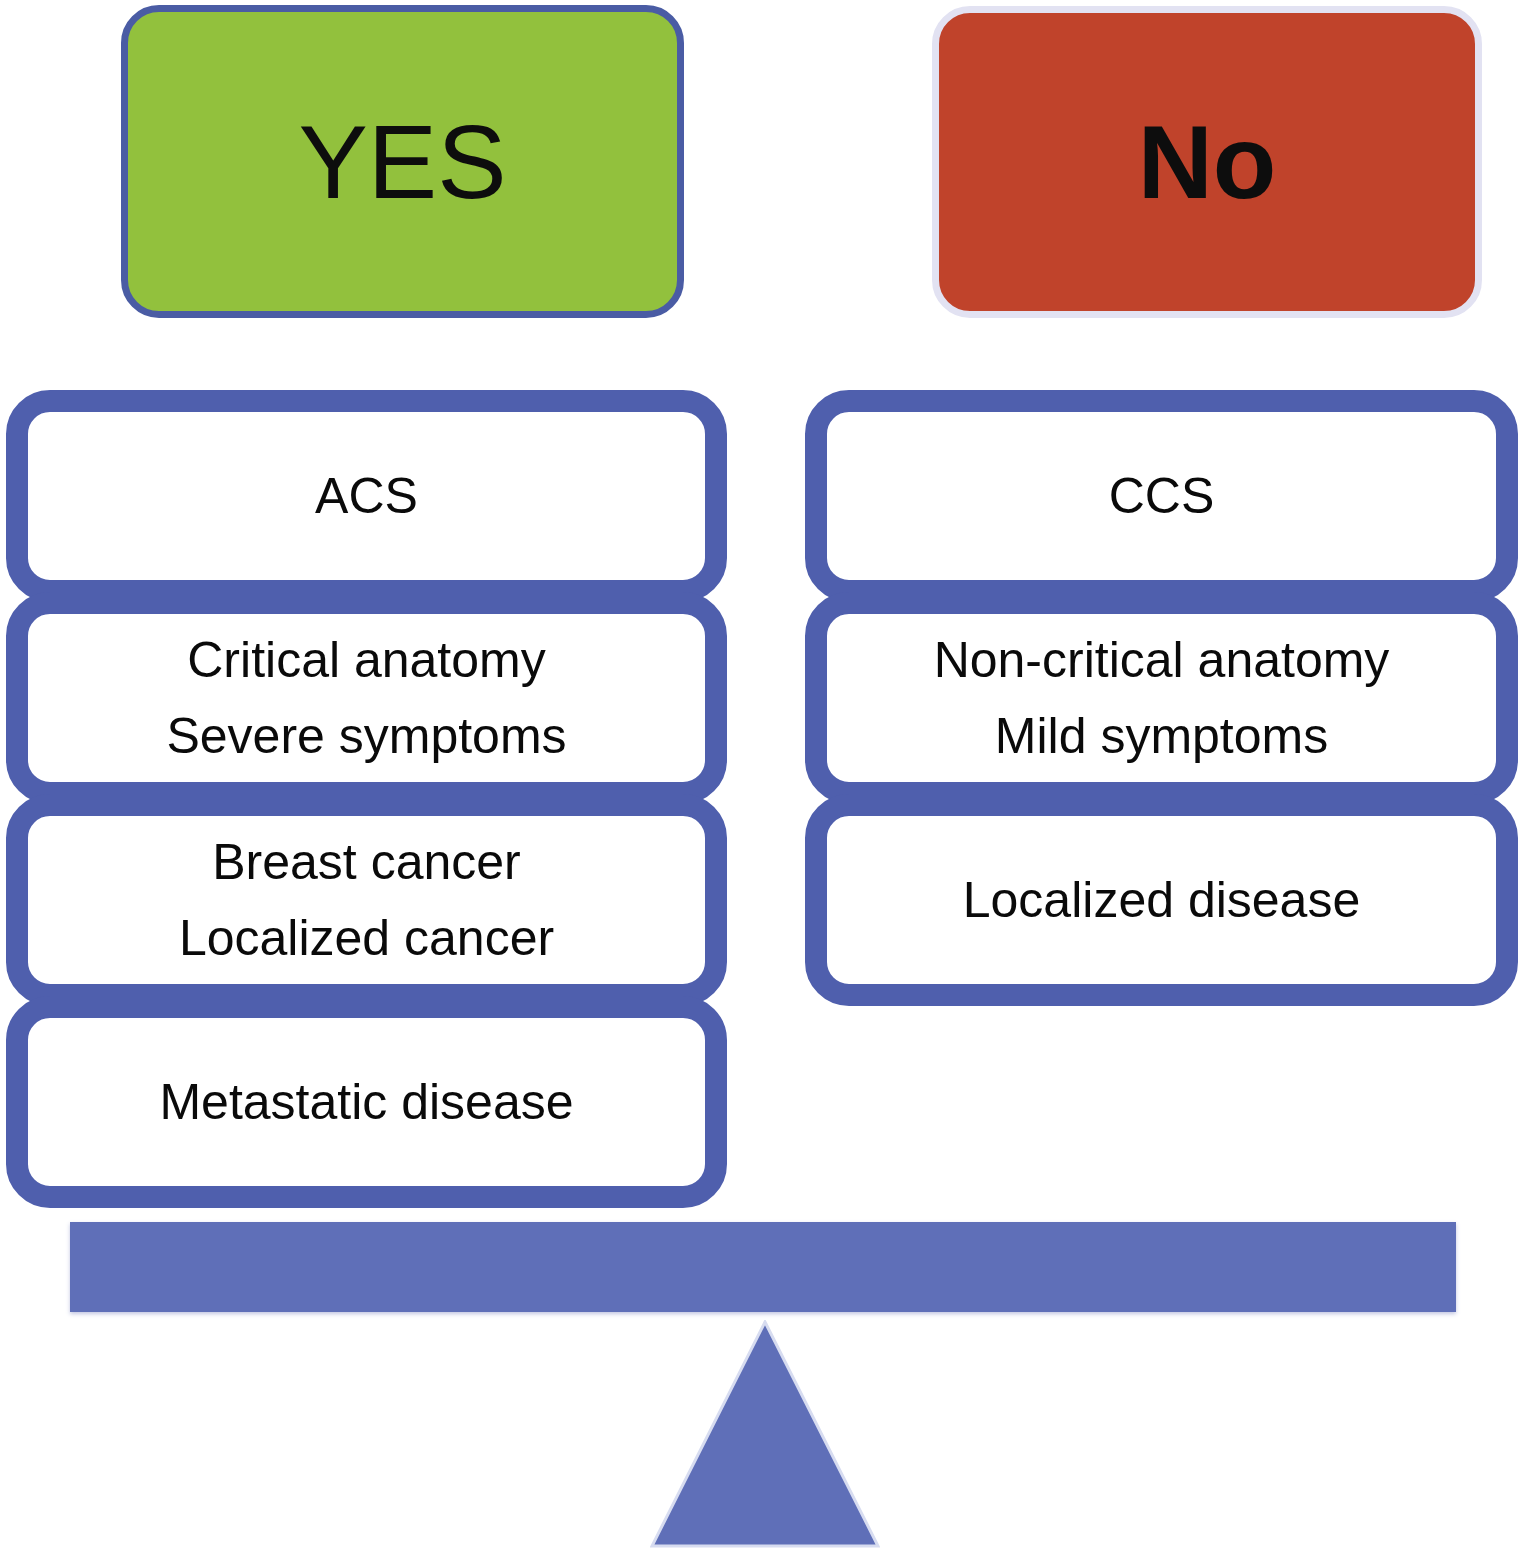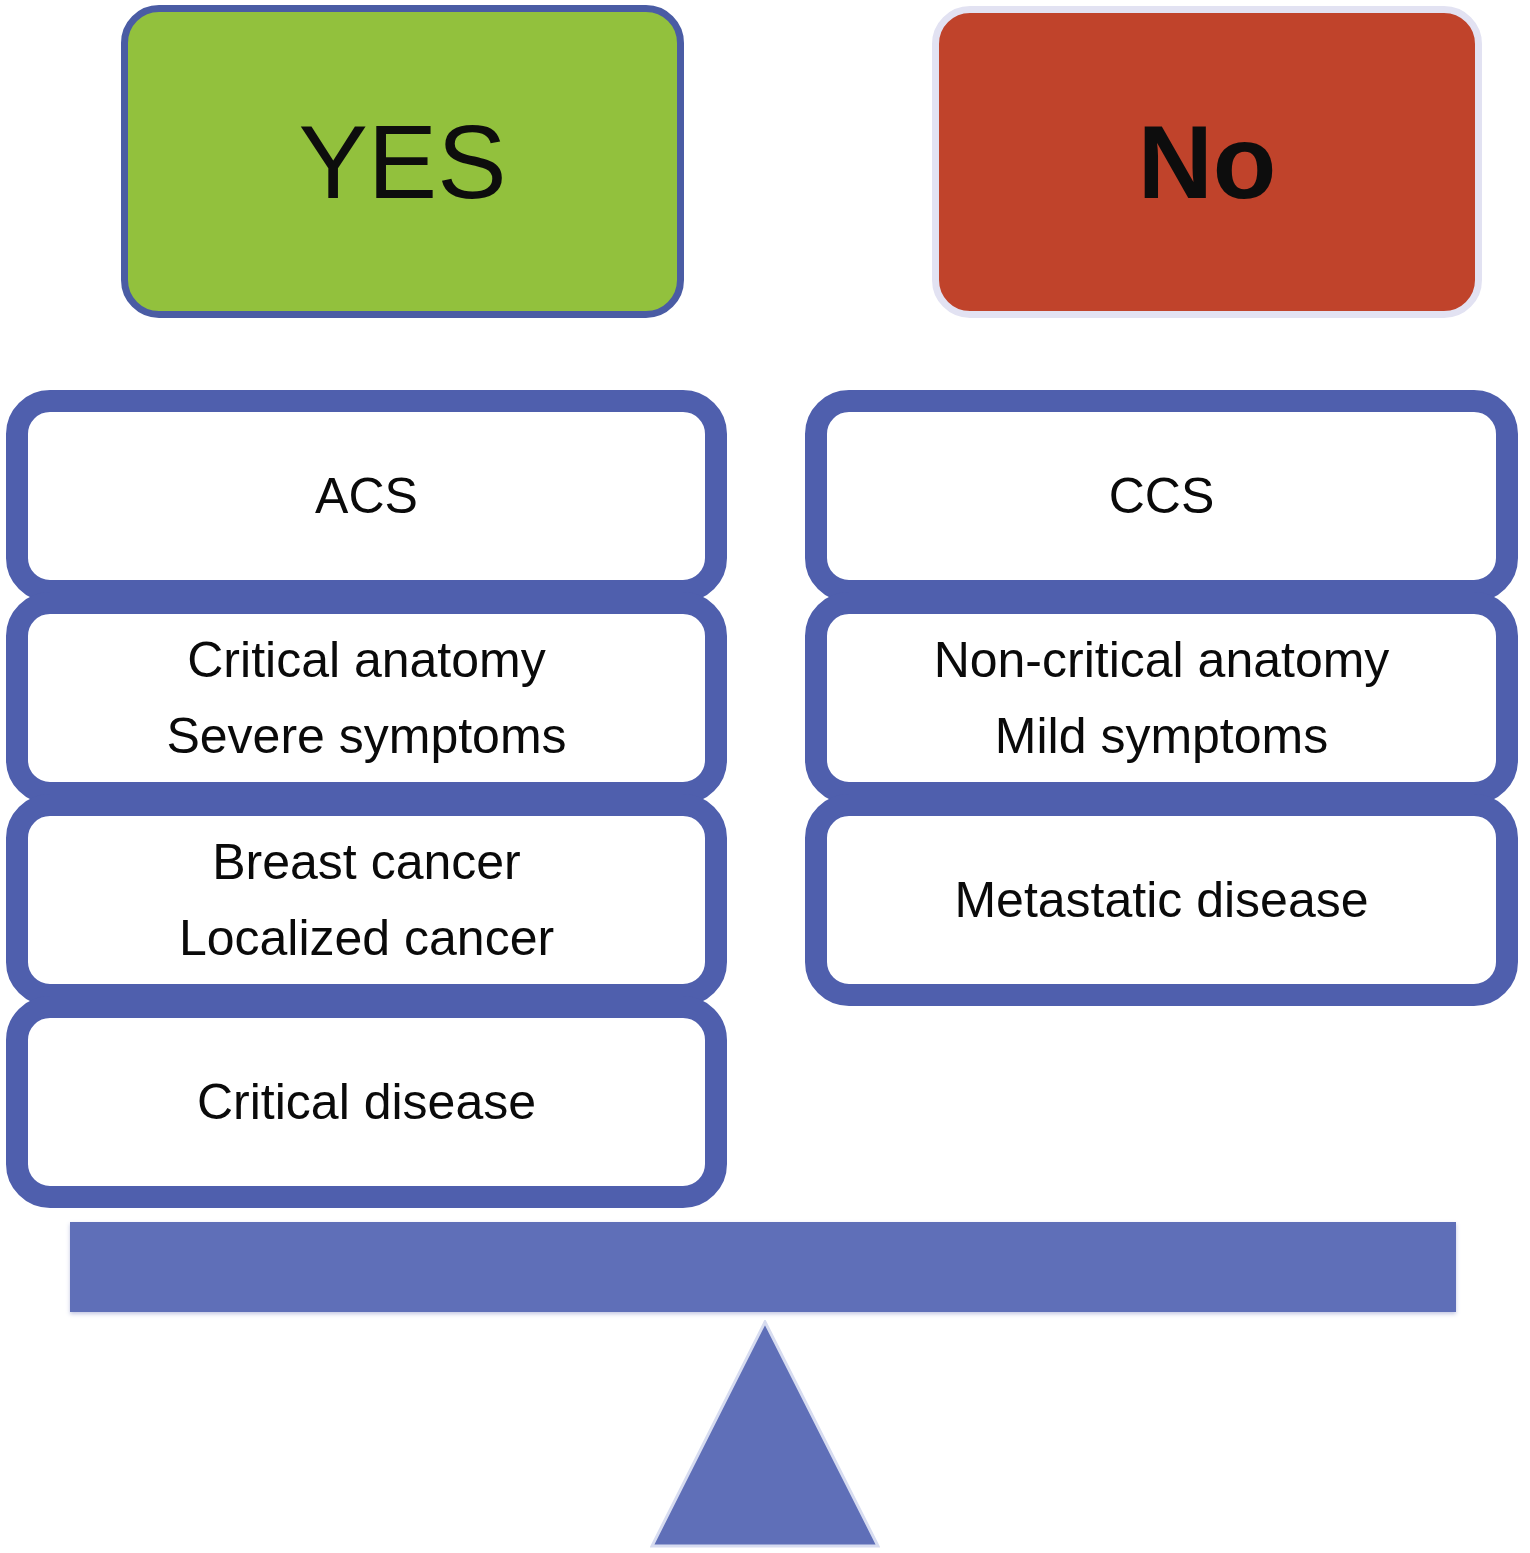--- a/index.html
+++ b/index.html
@@ -135,38 +135,38 @@
       <span class="pan-line">Critical anatomy</span>
       <span class="pan-line">Severe symptoms</span>
     </div>
 
     <div class="pan-cell c2">
       <span class="pan-line">Breast cancer</span>
       <span class="pan-line">Localized cancer</span>
     </div>
 
     <div class="pan-cell c3 single-line">
-      <span class="pan-line">Critical disease</span>
+      <span class="pan-line">Metastatic disease</span>
     </div>
   </div>
 
   <div class="pan-stack" id="right-stack">
 
     <div class="pan-cell c0 single-line">
       <span class="pan-line">CCS</span>
     </div>
 
     <div class="pan-cell c1">
       <span class="pan-line">Non-critical anatomy</span>
       <span class="pan-line">Mild symptoms</span>
     </div>
 
 
     <div class="pan-cell c3 single-line">
-      <span class="pan-line">Metastatic disease</span>
+      <span class="pan-line">Localized disease</span>
     </div>
   </div>
 
   <div id="beam"></div>
 
   <svg id="fulcrum" viewBox="0 0 230 228">
     <polygon points="115,2 228,226 2,226" fill="#5f6fb8" stroke="#d7dcf0" stroke-width="3"></polygon>
   </svg>
 
 </div>

